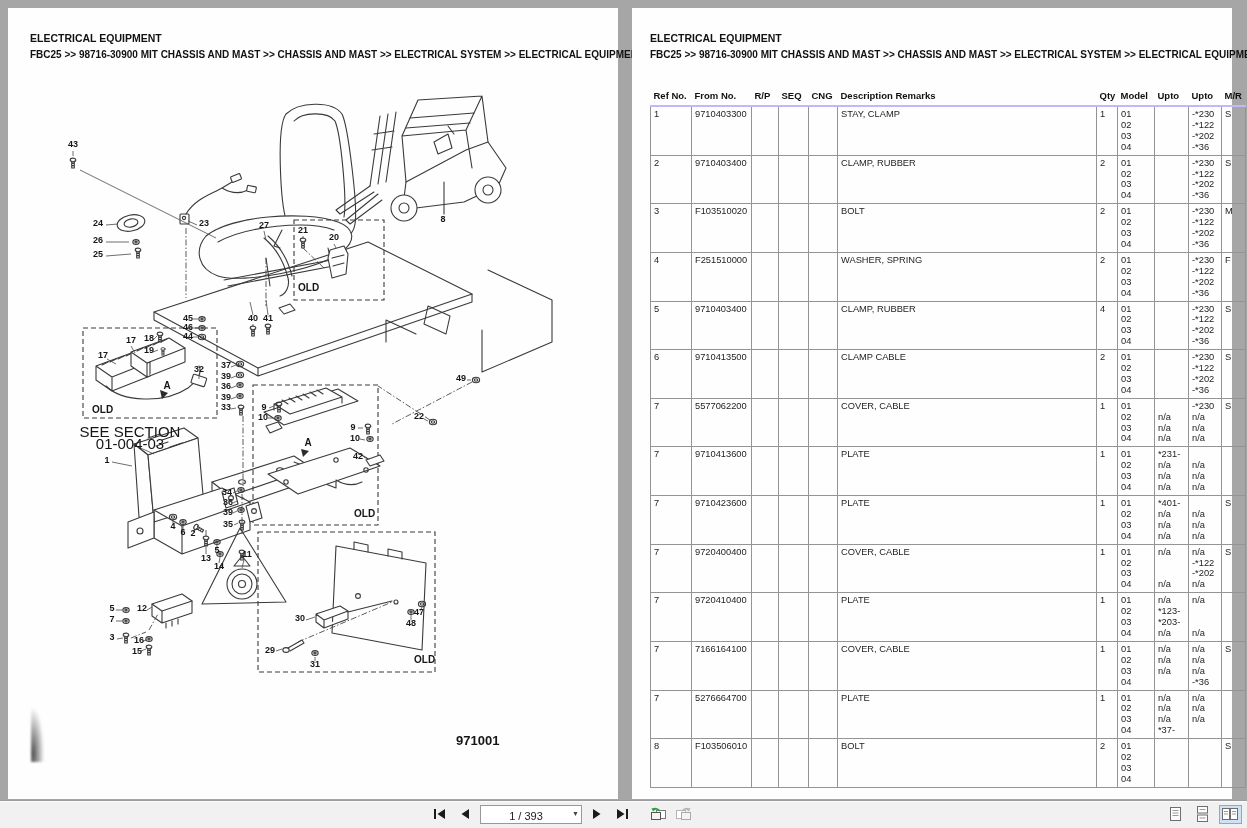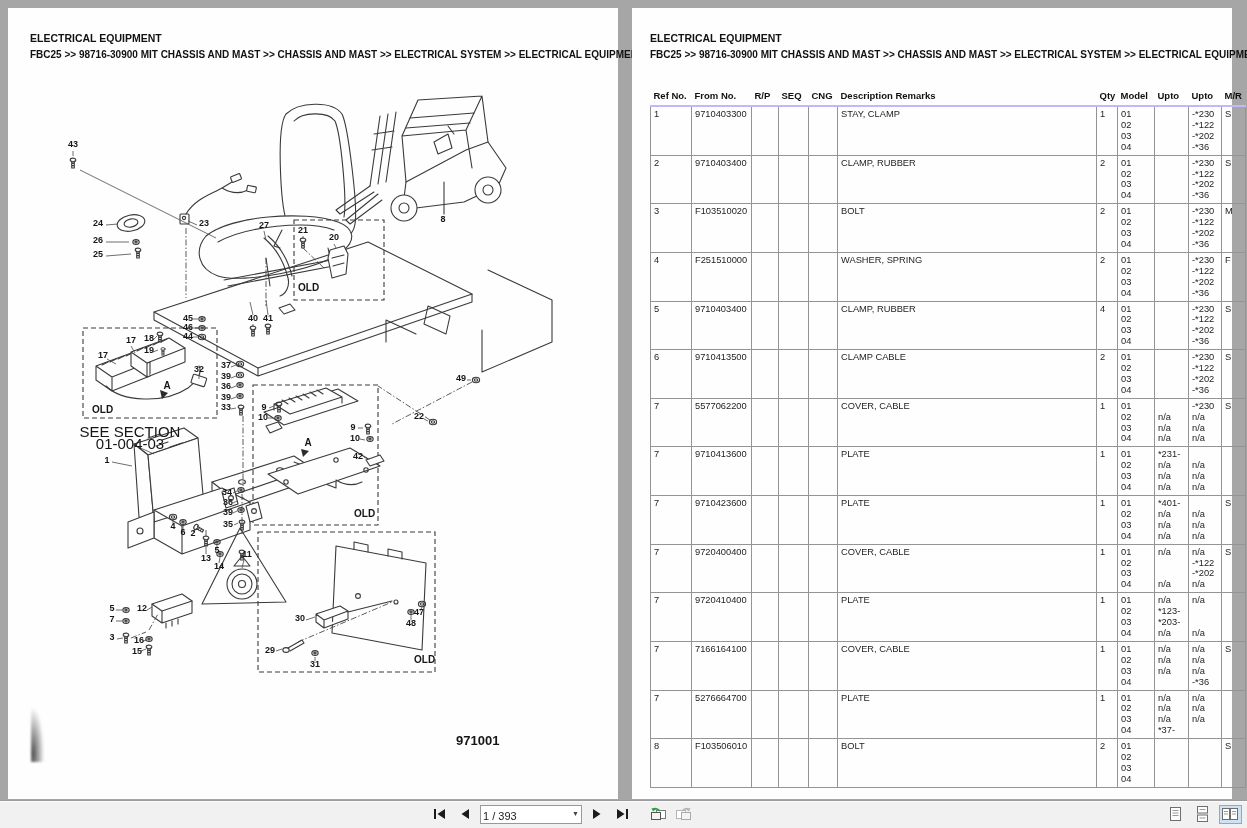--- a/index.html
+++ b/index.html
@@ -42,21 +42,21 @@
 
   
   .toolbar{position:absolute;left:0;bottom:0;width:100%;height:27px;background:#f1f1f1;
            border-top:1px solid #9c9c9c;box-shadow:inset 0 1px 0 #fbfbfb;}
   .nav-cluster{position:absolute;left:430px;top:3px;display:flex;align-items:center;gap:5px;}
   .view-cluster{position:absolute;right:5px;top:3px;display:flex;align-items:center;gap:7px;}
   .tbtn{width:20px;height:20px;display:flex;align-items:center;justify-content:center;cursor:default;}
   .pagebox{position:relative;width:100px;height:17px;background:#fff;border:1px solid #989898;}
   .pagebox input{width:100%;height:100%;border:0;outline:none;background:transparent;
                  font-family:"Liberation Sans",sans-serif;font-size:11px;color:#222;
-                 padding:0 12px 1px 2px;box-sizing:border-box;}
+                 text-align:center;padding:0 12px 1px 2px;box-sizing:border-box;}
   .pagebox .caret{position:absolute;right:2px;top:4px;font-size:7px;color:#444;}
   .lay-sel{background:#cfe2f5;border:1px solid #84aad6;padding:1px 2px;display:flex;align-items:center;}
 </style>
 </head>
 <body>
 
 <div class="stage">
 
   <div class="page page-left">
     <div class="doc-title">ELECTRICAL EQUIPMENT</div>

